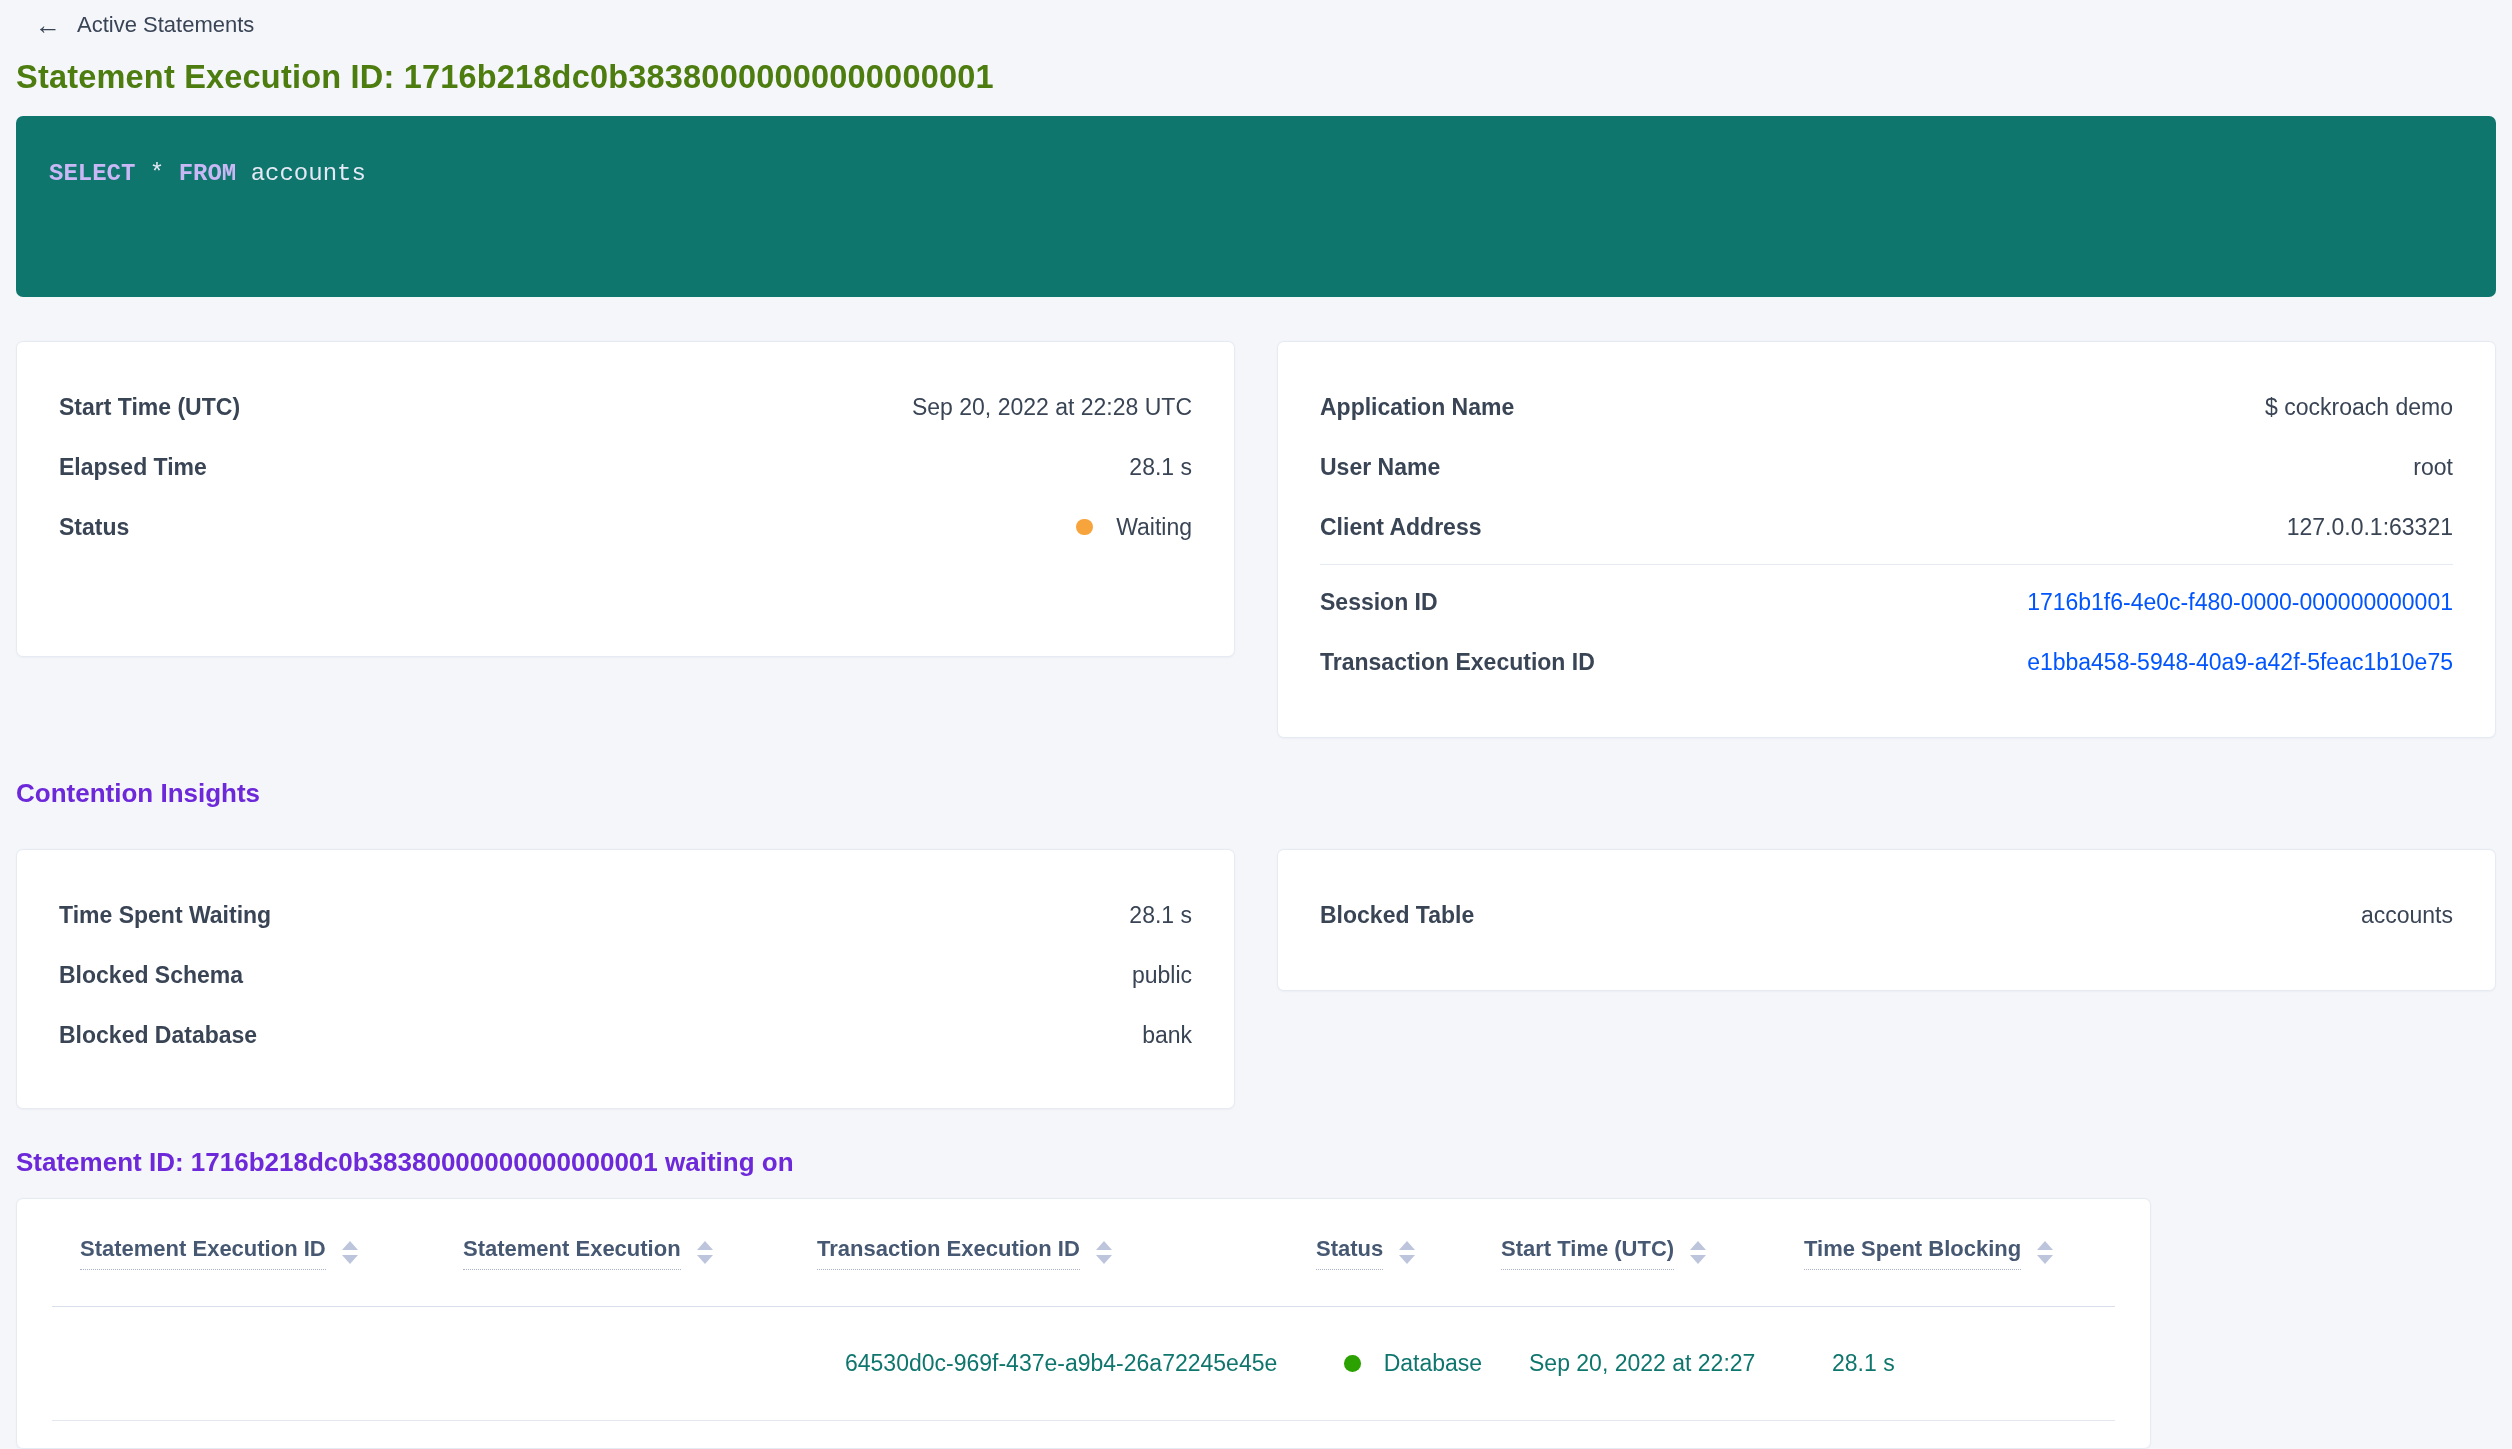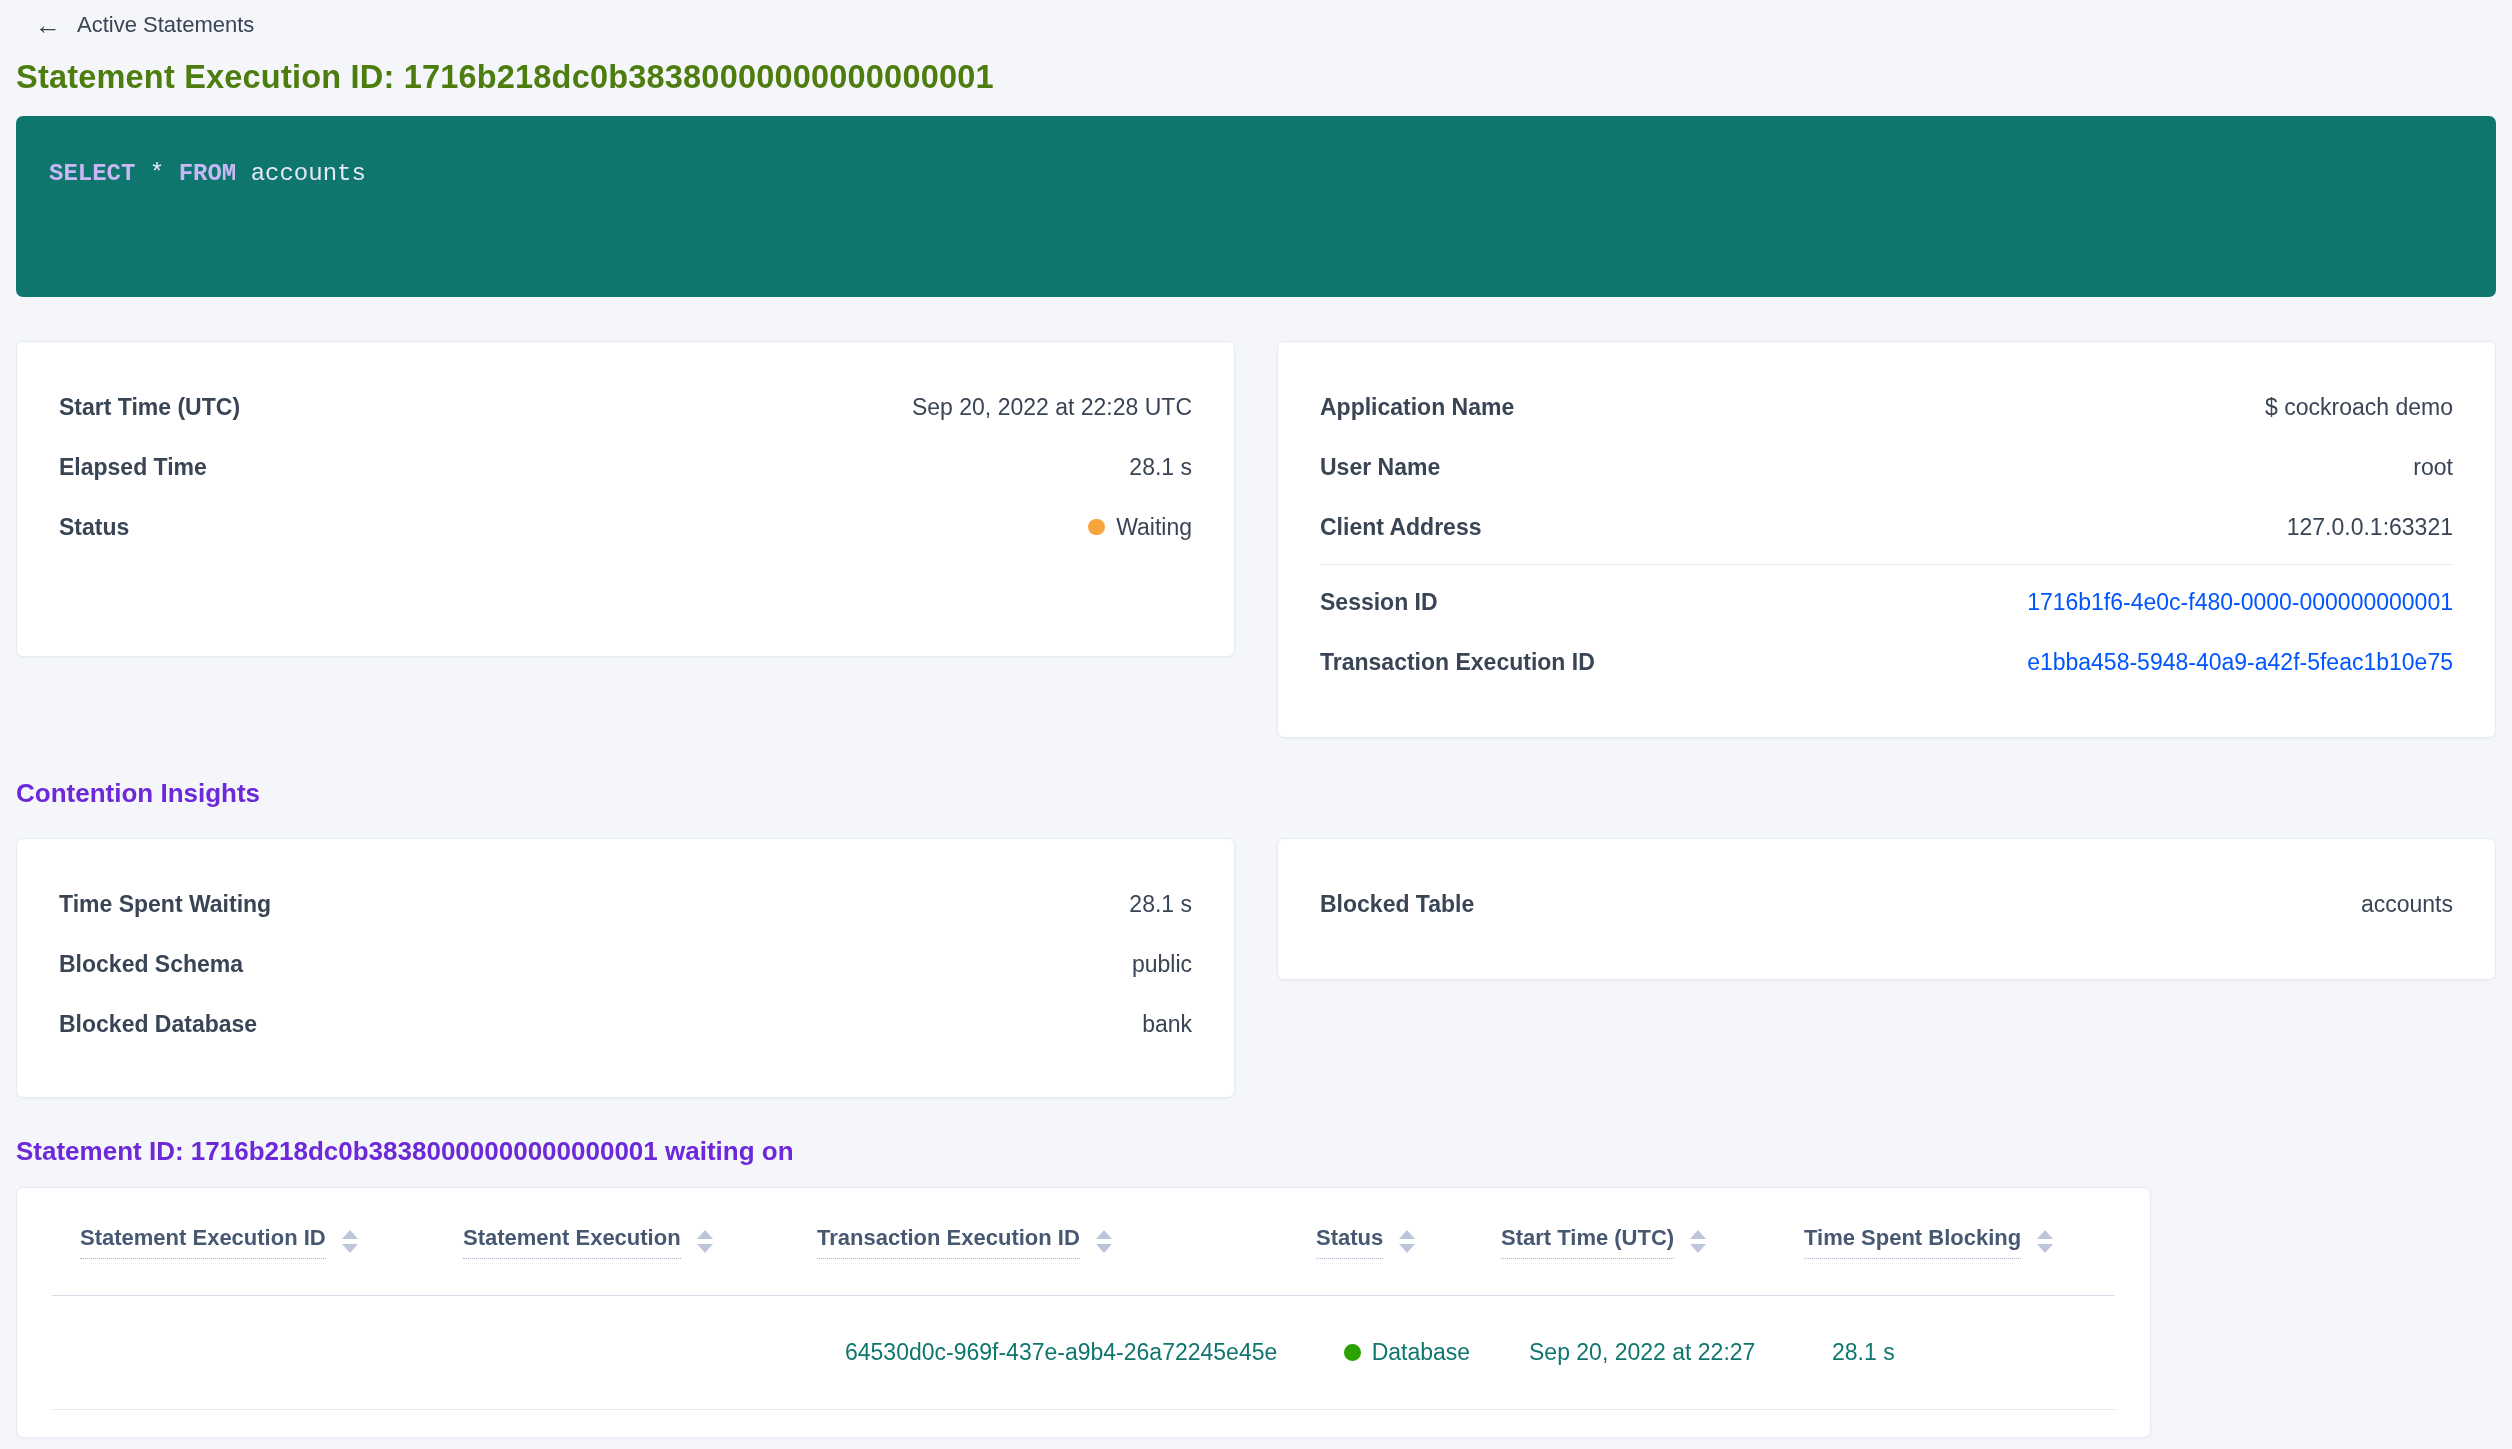--- a/index.html
+++ b/index.html
@@ -75,34 +75,34 @@
     display: flex;
     align-items: center;
     justify-content: space-between;
   }
   .detail-label { font-size: 23px; font-weight: 700; color: #394455; }
   .detail-value { font-size: 23px; font-weight: 400; color: #394455; }
   .detail-value.link { color: #0055ff; text-decoration: none; cursor: pointer; }
 
   .card-divider { border-top: 0.9px solid #e6ebf3; margin: 7px 0; }
 
-  .status-inline { display: flex; align-items: center; gap: 11px; }
+  .status-inline { display: flex; align-items: center; gap: 23px; }
   .dot { width: 16.7px; height: 16.7px; border-radius: 50%; display: inline-block; }
   .dot-waiting   { background: #f7a43d; }
   .dot-executing { background: #2ca102; }
 
   
   h2.section-heading {
     margin: 39px 16px 0 16px;
     font-size: 26px;
     line-height: 32px;
     font-weight: 700;
     color: #6d28d9;
   }
-  .contention-row { margin-top: 29px; text-align: right; }
+  .contention-row { margin-top: 40px; text-align: right; }
   h2.waiting-heading { margin-top: 37px; }
 
   
   .table-card {
     margin: 20px 16px 0 16px;
     width: 2135px;
     height: 251px;
     background: #ffffff;
     border: 0.9px solid #e6ebf3;
     border-radius: 7px;

